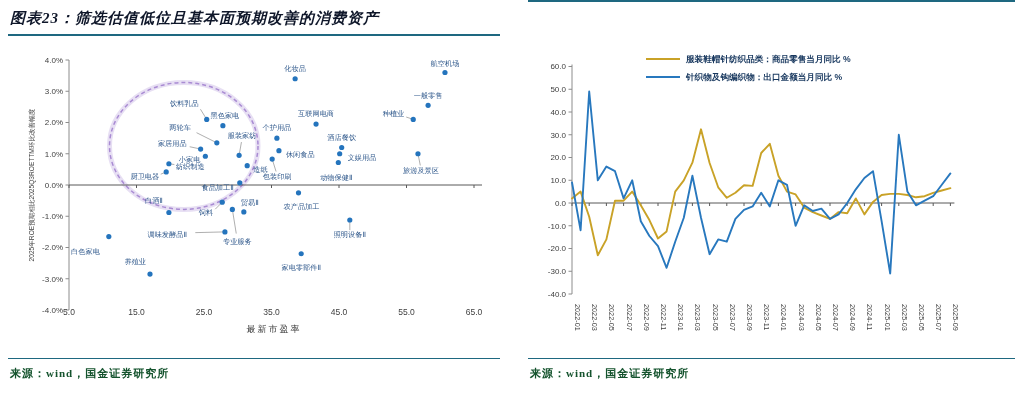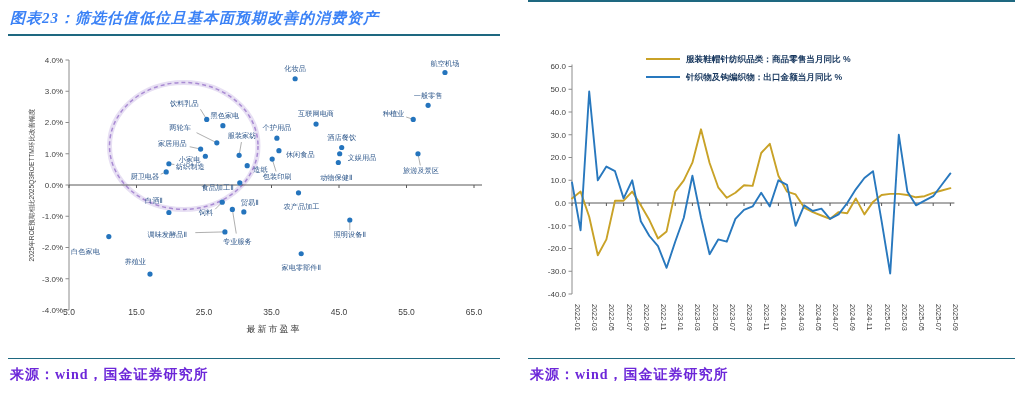--- a/index.html
+++ b/index.html
@@ -2,26 +2,26 @@
 <html><head>
 <meta charset="utf-8">
 <style>
   html,body{margin:0;padding:0;background:#fff;}
   #stage{position:relative;width:1024px;height:401px;background:#fff;overflow:hidden;
          font-family:"Liberation Sans",sans-serif;}
   .panel{position:absolute;top:0;height:401px;}
   #panel-left{left:8px;width:492px;}
   #panel-right{left:528px;width:487px;}
   .panel-title{font-family:"Liberation Serif",serif;font-style:italic;font-weight:bold;
-               font-size:15px;color:#3b82f6;padding:9px 0 6px 2px;letter-spacing:1px;white-space:nowrap;}
+               font-size:15px;color:#0f172a;padding:9px 0 6px 2px;letter-spacing:1px;white-space:nowrap;}
   .title-rule{height:0;border-bottom:2px solid #1e6880;}
   .chart-holder{position:absolute;left:0;top:42px;}
   .bottom-rule{position:absolute;left:0;top:358px;width:100%;border-bottom:1.5px solid #1e6880;}
   .source-line{position:absolute;left:2px;top:366px;font-family:"Liberation Serif",serif;
-               font-weight:bold;font-size:14px;color:#6d28d9;letter-spacing:1px;}
+               font-weight:bold;font-size:11px;color:#14532d;letter-spacing:1px;}
   svg text{font-family:"Liberation Sans",sans-serif;}
 </style>
 </head>
 <body>
 
 <div id="stage">
 
   <div class="panel" id="panel-left">
     <div class="panel-title">图表23：筛选估值低位且基本面预期改善的消费资产</div>
     <div class="title-rule"></div>

